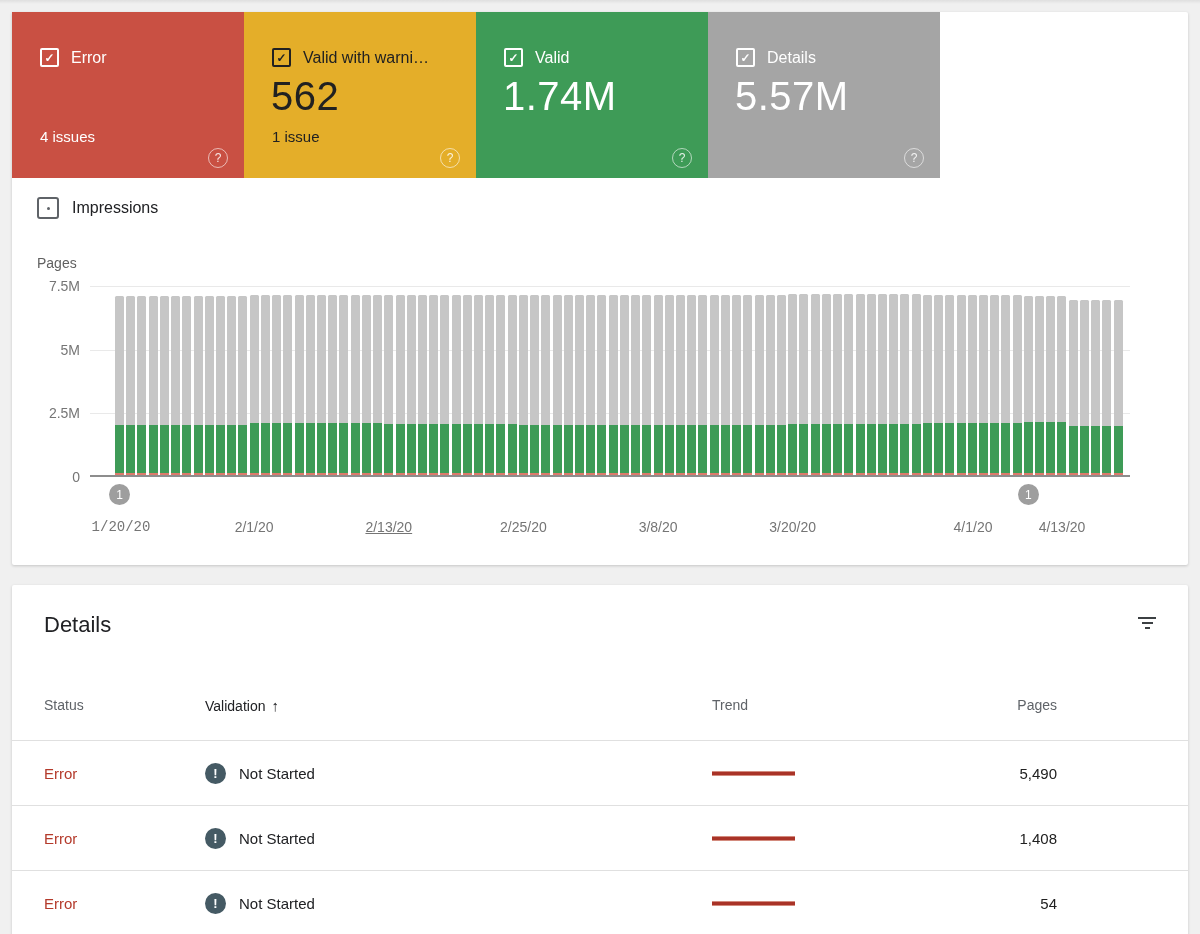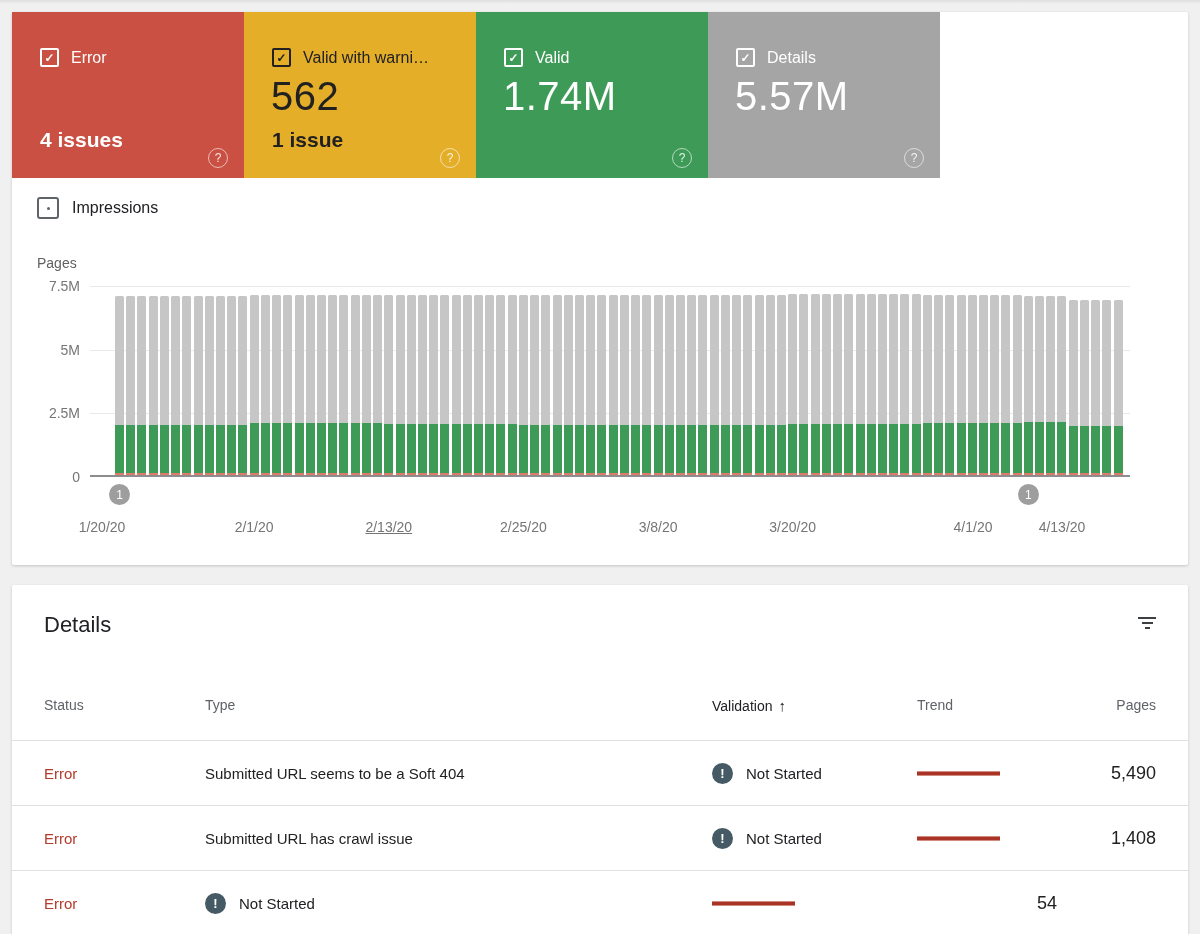--- a/index.html
+++ b/index.html
@@ -22,21 +22,21 @@
   .sum-card { width:232px; height:166px; position:relative; color:#fff; cursor:pointer; }
   .card-error    { background:#c95043; }
   .card-warn     { background:#e4ae29; color:#212121; }
   .card-valid    { background:#3e9b57; }
   .card-excluded { background:#a5a5a5; }
   .sum-head { position:absolute; left:28px; top:36px; display:flex; align-items:center; gap:12px;
     font-size:16px; white-space:nowrap; overflow:hidden; max-width:196px; }
   .cbx { flex:0 0 auto; width:15px; height:15px; border:2px solid currentColor; border-radius:2px;
     display:flex; align-items:center; justify-content:center; font-size:12px; font-weight:700; }
   .sum-count { position:absolute; left:27px; top:62px; font-size:40px; font-weight:400; letter-spacing:0.5px; }
-  .sum-sub   { position:absolute; left:28px; top:116px; font-size:21px;font-weight:bold; }
+  .sum-sub   { position:absolute; left:28px; top:116px; font-size:15px; }
   .help { position:absolute; right:16px; bottom:10px; width:18px; height:18px; border-radius:50%;
     border:1.5px solid rgba(255,255,255,0.6); color:rgba(255,255,255,0.85);
     font-size:12px; display:flex; align-items:center; justify-content:center; }
 
   
   .imp-row { position:absolute; left:25px; top:185px; display:flex; align-items:center; gap:13px; }
   .imp-cbx { width:18px; height:18px; border:2px solid #5f6368; border-radius:3px; position:relative; }
   .imp-cbx .dot { position:absolute; left:50%; top:50%; width:3px; height:3px; margin:-1.5px 0 0 -1.5px;
     border-radius:50%; background:#5f6368; }
   .imp-label { font-size:16px; color:#202124; }
@@ -70,21 +70,21 @@
   .th-pages { text-align:right; }
   .tbody { position:absolute; left:0; top:155px; width:1176px; border-top:1px solid #e0e0e0; }
   .trow { height:64px; padding:0 32px; border-bottom:1px solid #e0e0e0; cursor:pointer; }
   .cell-status { color:#b43a2b; font-size:15px; }
   .cell-type   { color:#212121; font-size:15px; }
   .cell-validation { display:flex; align-items:center; gap:13px; color:#202124; font-size:15px; }
   .excl-icon { flex:0 0 auto; width:21px; height:21px; border-radius:50%; background:#455a64; color:#fff;
     font-size:13px; font-weight:700; display:flex; align-items:center; justify-content:center; }
   .spark { width:83px; height:3px; background:#a93327;
     box-shadow:0 1px 0 #d38b7e, 0 -1px 0 #d38b7e; }
-  .cell-pages { text-align:right; color:#212121; font-size:18px; }
+  .cell-pages { text-align:right; color:#212121; font-size:15px; }
 </style>
 </head>
 <body>
 
 <div class="panel" id="chart-card">
 
   <div class="summary-row">
     <div class="sum-card card-error">
       <div class="sum-head">
         <span class="cbx">✓</span>
@@ -582,21 +582,21 @@
       <div class="bar" style="left: 1012.36px;">
         <div class="seg seg0" style="height: 2px; background: rgb(221, 122, 107);"></div>
         <div class="seg seg1" style="height: 47.1px; background: rgb(62, 155, 87);"></div>
         <div class="seg seg2" style="height: 126.3px; background: rgb(198, 198, 198);"></div>
       </div>
       <div class="bar" style="left: 1023.58px;">
         <div class="seg seg0" style="height: 2px; background: rgb(221, 122, 107);"></div>
         <div class="seg seg1" style="height: 47.1px; background: rgb(62, 155, 87);"></div>
         <div class="seg seg2" style="height: 126.3px; background: rgb(198, 198, 198);"></div>
       </div>
-      <span class="x-label" style="left: 12px;">1/20/20</span>
+      <span class="x-label" style="left: 31px; font-family: Liberation Mono, monospace;">1/20/20</span>
       <span class="x-label" style="left: 164.1px;">2/1/20</span>
       <span class="x-label" style="left: 298.8px; text-decoration: underline;">2/13/20</span>
       <span class="x-label" style="left: 433.4px;">2/25/20</span>
       <span class="x-label" style="left: 568.1px;">3/8/20</span>
       <span class="x-label" style="left: 702.7px;">3/20/20</span>
       <span class="x-label" style="left: 883px;">4/1/20</span>
       <span class="x-label" style="left: 972px;">4/13/20</span>
       <div class="marker" style="left: 19px;">1</div>
       <div class="marker" style="left: 927.8px;">1</div>
     </div>
@@ -605,58 +605,55 @@
 <div class="panel" id="details-card">
   <div class="details-title">Details</div>
   <div class="filter-btn">
     <span class="fb1"></span>
       <span class="fb2"></span>
       <span class="fb3"></span>
   </div>
 
   <div class="thead tgrid">
     <div>Status</div>
-    <div>Type</div>
     <div class="th-validation">
       <span>Validation</span><span class="sort-arrow">↑</span>
     </div>
     <div>Trend</div>
     <div class="th-pages">Pages</div>
   </div>
 
   <div class="tbody">
-    <div class="trow tgrid">
-      <div class="cell-status">Error</div>
-      <div class="cell-type">Submitted URL seems to be a Soft 404</div>
-      <div class="cell-validation">
-        <span class="excl-icon">!</span>
-        <span>Not Started</span>
-      </div>
-      <div>
-          <div class="spark"></div>
-        </div>
-      <div class="cell-pages">5,490</div>
-    </div>
-    <div class="trow tgrid">
-      <div class="cell-status">Error</div>
-      <div class="cell-type">Submitted URL has crawl issue</div>
-      <div class="cell-validation">
-        <span class="excl-icon">!</span>
-        <span>Not Started</span>
-      </div>
-      <div>
-          <div class="spark"></div>
-        </div>
-      <div class="cell-pages">1,408</div>
-    </div>
     <div class="trow tgrid">
       <div class="cell-status">Error</div>
       <div class="cell-validation">
         <span class="excl-icon">!</span>
         <span>Not Started</span>
       </div>
       <div>
           <div class="spark"></div>
         </div>
+      <div class="cell-pages">5,490</div>
+    </div>
+    <div class="trow tgrid">
+      <div class="cell-status">Error</div>
+      <div class="cell-validation">
+        <span class="excl-icon">!</span>
+        <span>Not Started</span>
+      </div>
+      <div>
+          <div class="spark"></div>
+        </div>
+      <div class="cell-pages">1,408</div>
+    </div>
+    <div class="trow tgrid">
+      <div class="cell-status">Error</div>
+      <div class="cell-validation">
+        <span class="excl-icon">!</span>
+        <span>Not Started</span>
+      </div>
+      <div>
+          <div class="spark"></div>
+        </div>
       <div class="cell-pages">54</div>
     </div>
   </div>
 </div>
 
 </body></html>

